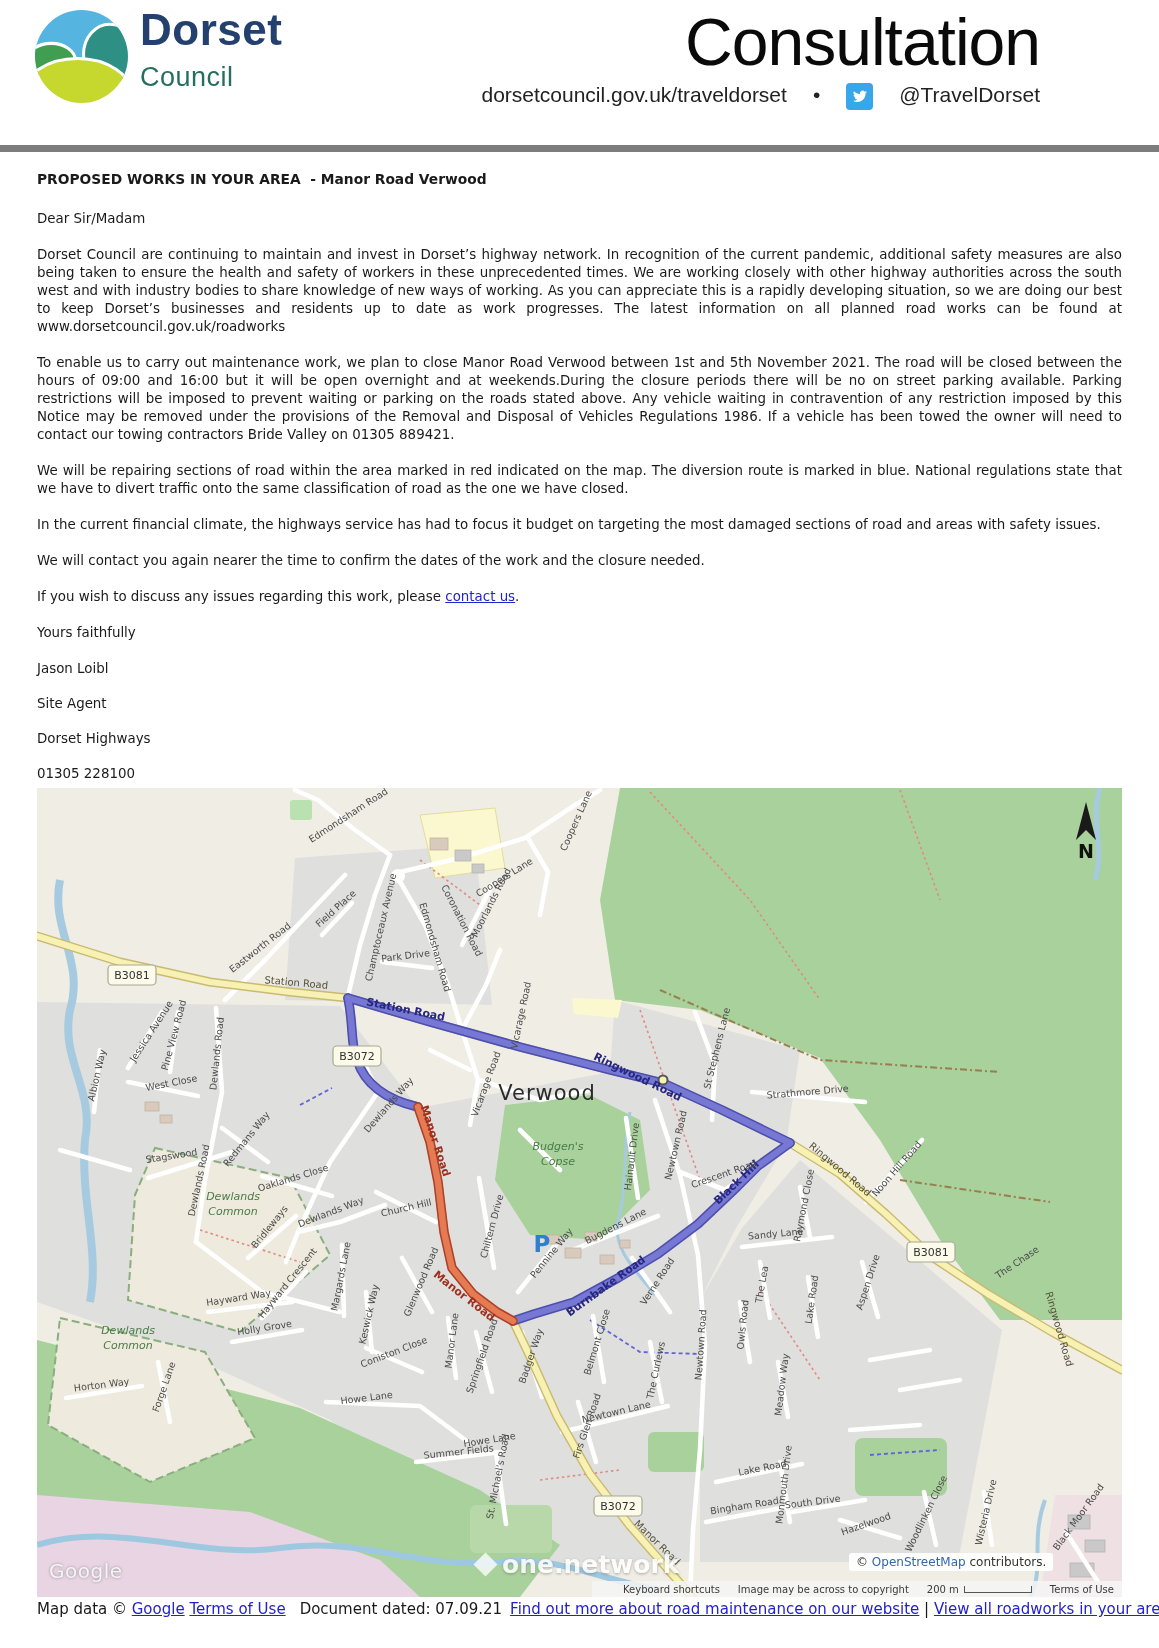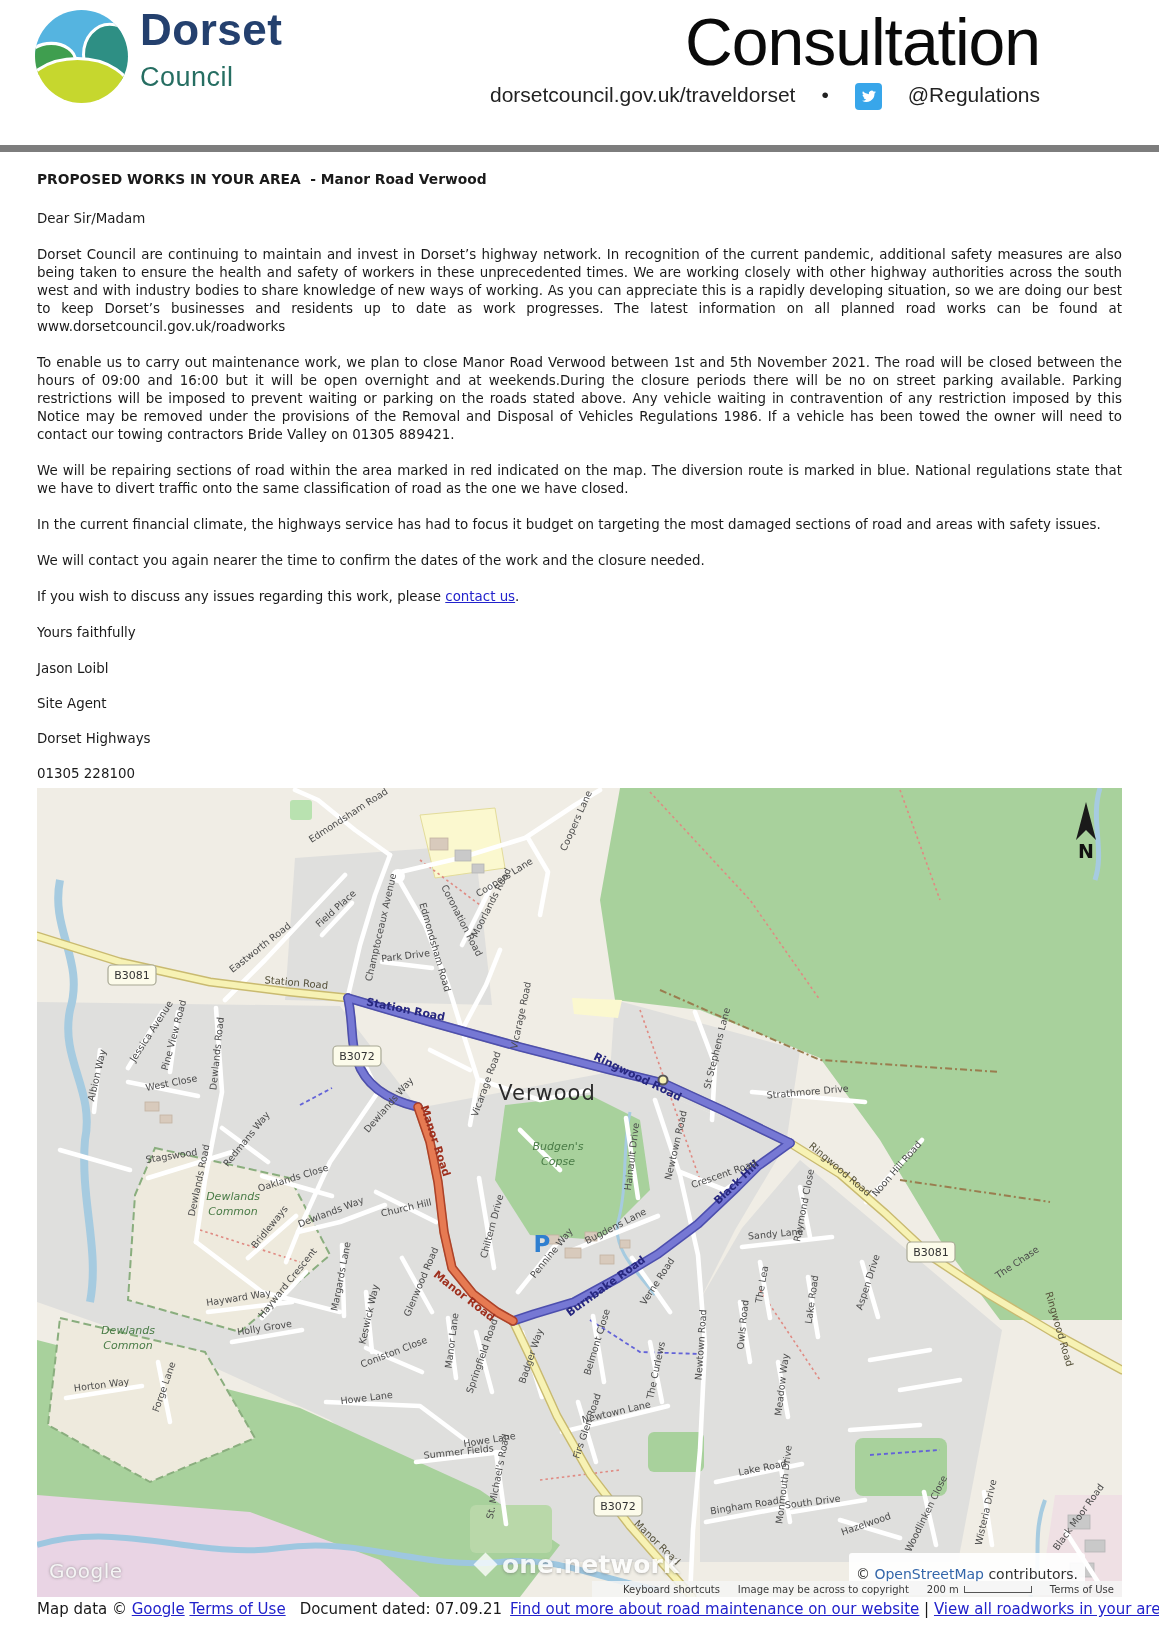--- a/index.html
+++ b/index.html
@@ -50,21 +50,21 @@
   .ml-compass{font-size:19px;font-weight:bold;fill:#111;}
   .badge-rect{fill:#fcfbea;stroke:#a8a894;stroke-width:1.2;}
   .badge-text{font-size:11px;fill:#333;}
   
   .wm-google{position:absolute;left:12px;bottom:14px;font-size:20px;color:#f4f4f4;
              text-shadow:0 0 3px rgba(120,120,120,.8);letter-spacing:.5px;}
   .wm-one{position:absolute;left:440px;top:762px;display:flex;align-items:center;gap:8px;opacity:.85;
           color:#fff;font-size:25px;font-weight:bold;text-shadow:0 1px 3px rgba(100,100,100,.6);justify-content:center;}
   .one-diamond{width:17px;height:17px;background:#fff;transform:rotate(45deg);opacity:.9;}
   .osm-box{position:absolute;left:812px;top:765px;background:rgba(255,255,255,.92);border-radius:3px;
-           padding:13px 7px;font-size:14px;color:#333;white-space:nowrap;}
+           padding:2px 7px;font-size:12px;color:#333;white-space:nowrap;}
   .osm-box a{color:#3366aa;text-decoration:none;}
   .map-bottom-bar{position:absolute;left:555px;right:0;bottom:0;height:16px;background:rgba(245,245,245,.85);
                   display:flex;align-items:center;justify-content:flex-end;gap:18px;font-size:10px;color:#3a3a3a;
                   padding-right:8px;}
   .scale-group{display:flex;align-items:center;gap:5px;}
   .scale-bar{width:66px;height:6px;border-left:1.5px solid #555;border-right:1.5px solid #555;border-bottom:1.5px solid #555;}
   
   .footer{position:absolute;left:37px;top:1600px;width:1100px;font-size:15px;white-space:nowrap;}
   .footer a{color:#2222cc;text-decoration:underline;}
   .footer .gap-sm{display:inline-block;width:14px;}
@@ -99,21 +99,21 @@
   <div class="consult-block">
     <div class="consult-title">Consultation</div>
     <div class="consult-sub">
       <span>dorsetcouncil.gov.uk/traveldorset</span>
       <span>•</span>
       <span class="tw-icon">
         <svg width="19" height="19" viewBox="0 0 24 24">
             <path fill="#fff" d="M21.5 6.4c-.7.3-1.4.5-2.1.6.8-.5 1.3-1.2 1.6-2-.7.4-1.5.7-2.3.9a3.6 3.6 0 0 0-6.2 3.3A10.2 10.2 0 0 1 5 5.3a3.6 3.6 0 0 0 1.1 4.8c-.6 0-1.1-.2-1.6-.4 0 1.7 1.2 3.1 2.9 3.5-.5.1-1 .2-1.6.1.5 1.4 1.8 2.4 3.4 2.5a7.3 7.3 0 0 1-5.4 1.5 10.3 10.3 0 0 0 15.8-8.7v-.5c.7-.5 1.3-1.1 1.9-1.7z"></path>
           </svg>
       </span>
-      <span>@Regulations</span>
+      <span>@TravelDorset</span>
     </div>
   </div>
 
   <div class="grey-rule"></div>
 
   <div class="letter">
     <div class="subject">PROPOSED WORKS IN YOUR AREA  - Manor Road Verwood</div>
     <p>Dear Sir/Madam</p>
     <p>Dorset Council are continuing to maintain and invest in Dorset’s highway network. In recognition of the current pandemic,  additional safety measures are also being taken to ensure the health and safety of workers in these unprecedented times. We are working closely with other highway authorities across the south west and with industry bodies to share knowledge of new ways of working. As you can appreciate this is a rapidly developing situation, so we are doing our best to keep Dorset’s businesses and residents up to date as work progresses. The latest information on all planned road works can be found at www.dorsetcouncil.gov.uk/roadworks</p>
     <p>To enable us to carry out maintenance work, we plan to close Manor Road Verwood between 1st and 5th November 2021. The road will be closed between the hours of 09:00 and 16:00 but it will be open overnight and at weekends.During the closure periods there will be no on street parking available. Parking restrictions will be imposed to prevent waiting or parking on the roads stated above. Any vehicle waiting in contravention of any restriction imposed by this Notice may be removed under the provisions of the Removal and Disposal of Vehicles Regulations 1986. If a vehicle has been towed the owner will need to contact our towing contractors Bride Valley on 01305 889421.</p>

